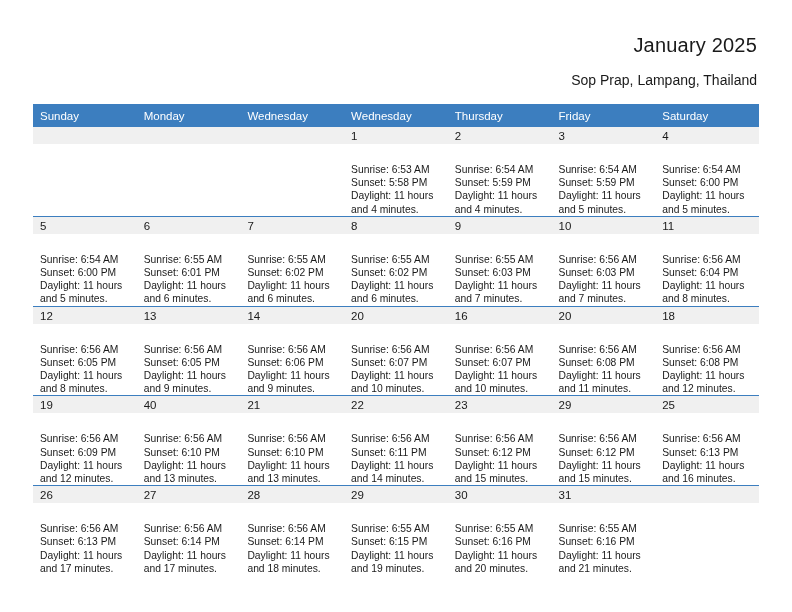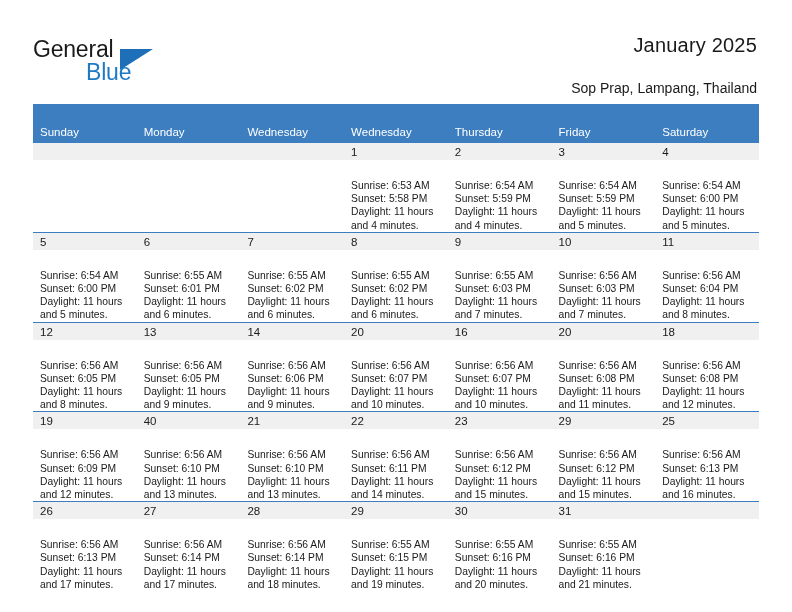--- a/index.html
+++ b/index.html
@@ -75,40 +75,40 @@
     font-weight: normal;
     color: #1a1a1a;
     line-height: 34px;
     letter-spacing: 0.2px;
     white-space: nowrap;
   }
   .cal-subtitle {
     font-size: 14px;
     color: #1a1a1a;
     line-height: 20px;
-    margin-top: 16px;
+    margin-top: 8px;
     white-space: nowrap;
   }
 
   
   .calendar {
     position: absolute;
     left: 33px;
     top: 104px;
     width: 726px;
     border-collapse: collapse;
     table-layout: fixed;
   }
   .calendar th {
     background: #3c7ebf;
     color: #ffffff;
     font-weight: normal;
     font-size: 11.5px;
     text-align: left;
-    padding: 22px 0 5px 7px;
+    padding: 6px 0 5px 7px;
     height: 18px;
     border: none;
     box-sizing: border-box;
   }
   .calendar td {
     vertical-align: top;
     padding: 0;
     border: none;
     border-top: 1.5px solid #3c7ebf;
     width: 103.7px;
@@ -142,25 +142,20 @@
     white-space: normal;
   }
 </style>
 </head>
 <body>
 
 <div class="page">
 
   <div class="header">
 
-    <div class="logo">
-      <span class="logo-general">General</span>
-      <span class="logo-triangle"></span>
-      <span class="logo-blue">Blue</span>
-    </div>
 
     <div class="title-block">
       <div class="cal-title">January 2025</div>
       <div class="cal-subtitle">Sop Prap, Lampang, Thailand</div>
     </div>
 
   </div>
 
   <table class="calendar">
     <thead>

